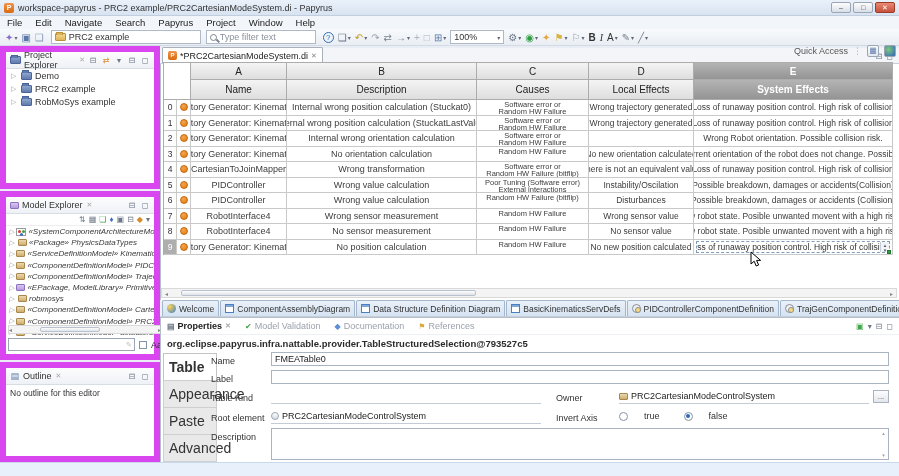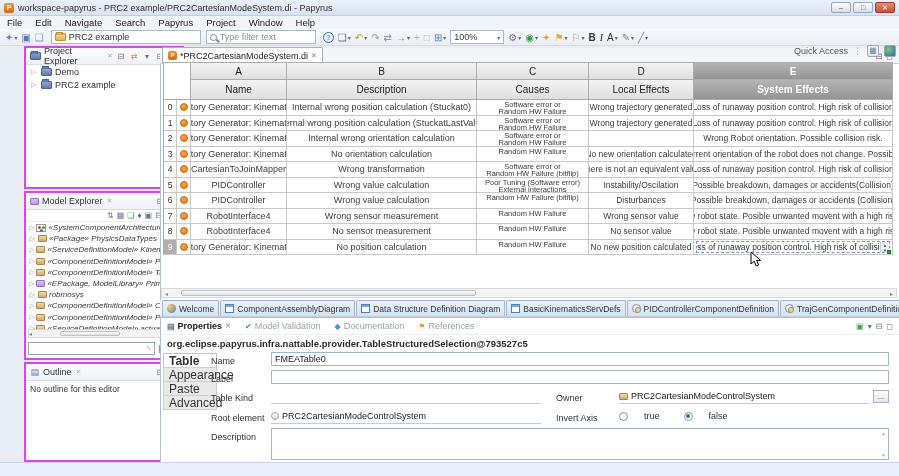--- a/index.html
+++ b/index.html
@@ -45,21 +45,21 @@
     background:#7A838E; transform:rotate(45deg); }
   .combo .dd { font-size:6px; color:#667; }
 
   #quickrow { position:absolute; top:44px; right:3px; height:13px; display:flex; align-items:center;
     gap:5px; font-size:9px; color:#555; z-index:5; }
   .persp-ic { width:12px; height:12px; border:1px solid #9AA6B5; border-radius:2px;
     background:linear-gradient(#FDFDFD,#E3E9F0); font-size:8px; line-height:10px; text-align:center; color:#5B79A8; }
   .persp-ic.papy { background:radial-gradient(circle at 35% 35%, #7FC97F, #2E66B8); color:#fff; }
 
   
-  .panel { position:absolute; background:#fff; border:2px solid #d946ef;margin-left:24px; }
+  .panel { position:absolute; background:#fff; border:6px solid #d946ef; }
   .phead { height:17px; background:linear-gradient(#FDFDFE,#EEF1F6); border-bottom:1px solid #D8DDE4;
     display:flex; align-items:center; padding:0 4px; gap:3px; font-size:9px; color:#333; }
   .phead .x { font-size:7px; color:#AAA; margin-left:1px; }
   .phead .hicons { margin-left:auto; display:flex; gap:3px; font-size:8px; color:#6B7686; }
   .pico { width:10px; text-align:center; }
 
   
   #project-explorer { left:0; top:46px; width:160px; height:143px; }
   .pe-item { height:13px; display:flex; align-items:center; gap:3px; padding-left:5px;
     font-size:9px; color:#333; white-space:nowrap; }
@@ -162,21 +162,21 @@
   #ptabs { height:17px; display:flex; align-items:center; padding-left:3px; gap:8px;
     font-size:9px; border-bottom:1px solid #EDF0F4; }
   .ptab { display:flex; align-items:center; gap:3px; height:16px; padding:0 3px; color:#9AA2AC; }
   .ptab.active { color:#222; font-weight:bold; }
   .ptab .x { font-size:7px; color:#AAA; display:none; }
   .ptab.active .x { display:inline; }
   .pt-ic { font-size:8px; }
   #ptabs .hicons { margin-left:auto; display:flex; gap:4px; font-size:8px; color:#6B7686; padding-right:6px; }
   #ptitle { position:absolute; left:6px; top:20px; font-size:9.5px; font-weight:bold; color:#2B2B2B;text-align:right; }
   #pside { position:absolute; left:2px; top:36px; width:54px; }
-  .pstab { height:15px; display:flex; align-items:center; padding-left:5px; font-size:12px; color:#333;
+  .pstab { height:28px; display:flex; align-items:center; padding-left:5px; font-size:14px; color:#333;
     background:#E9E9E9; border:1px solid #CFCFCF; margin-top:-1px; }
   .pstab.active { background:#fff; font-weight:bold; border-color:#C4C4C4; }
   .flabel { position:absolute; font-size:9px; color:#333; }
   .finput { position:absolute; height:14px; border:1px solid #A9B4C0; background:#fff;
     font-size:9px; color:#222; display:flex; align-items:center; padding-left:3px; }
   .flat { position:absolute; border-bottom:1px solid #C2CBD6; display:flex; align-items:center; gap:3px;
     font-size:9px; color:#222; padding-bottom:1px; }
   .elem-ic { width:8px; height:8px; border-radius:50%; background:linear-gradient(#FDFDFD,#D8DCE2);
     border:1px solid #9AA6B5; flex:0 0 auto; }
   .browse { position:absolute; width:16px; height:13px; border:1px solid #A9B4C0;
@@ -348,20 +348,25 @@
         <span class="pfolder"></span>
         <span>Demo</span>
       </div>
 
       <div class="pe-item">
         <span class="tw">▷</span>
         <span class="pfolder"></span>
         <span>PRC2 example</span>
       </div>
 
+      <div class="pe-item">
+        <span class="tw">▷</span>
+        <span class="pfolder"></span>
+        <span>RobMoSys example</span>
+      </div>
     </div>
 </div>
 
 <div class="panel" id="model-explorer">
   <div class="phead">
     <span class="epkg"></span>
     <span>Model Explorer</span>
     <span class="x">✕</span>
     <span class="hicons">
       <span class="pico">⊟</span>

